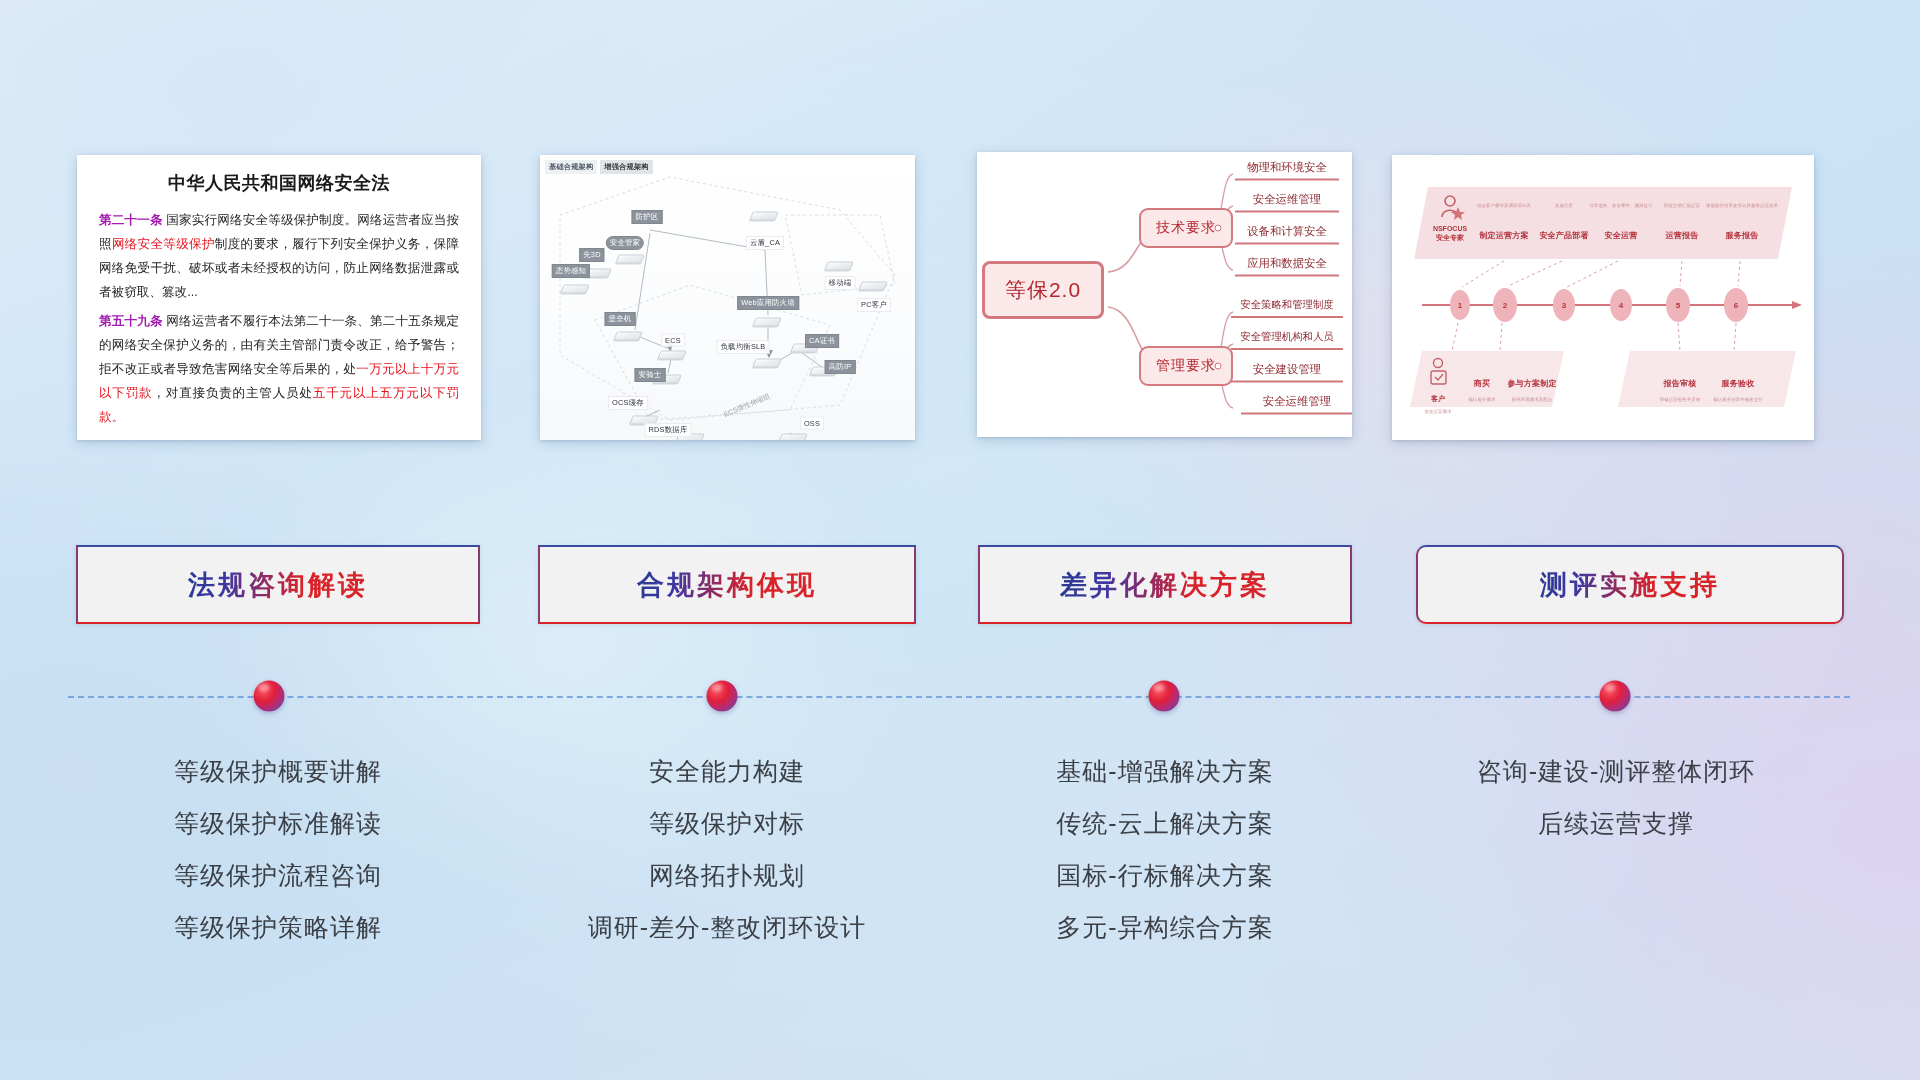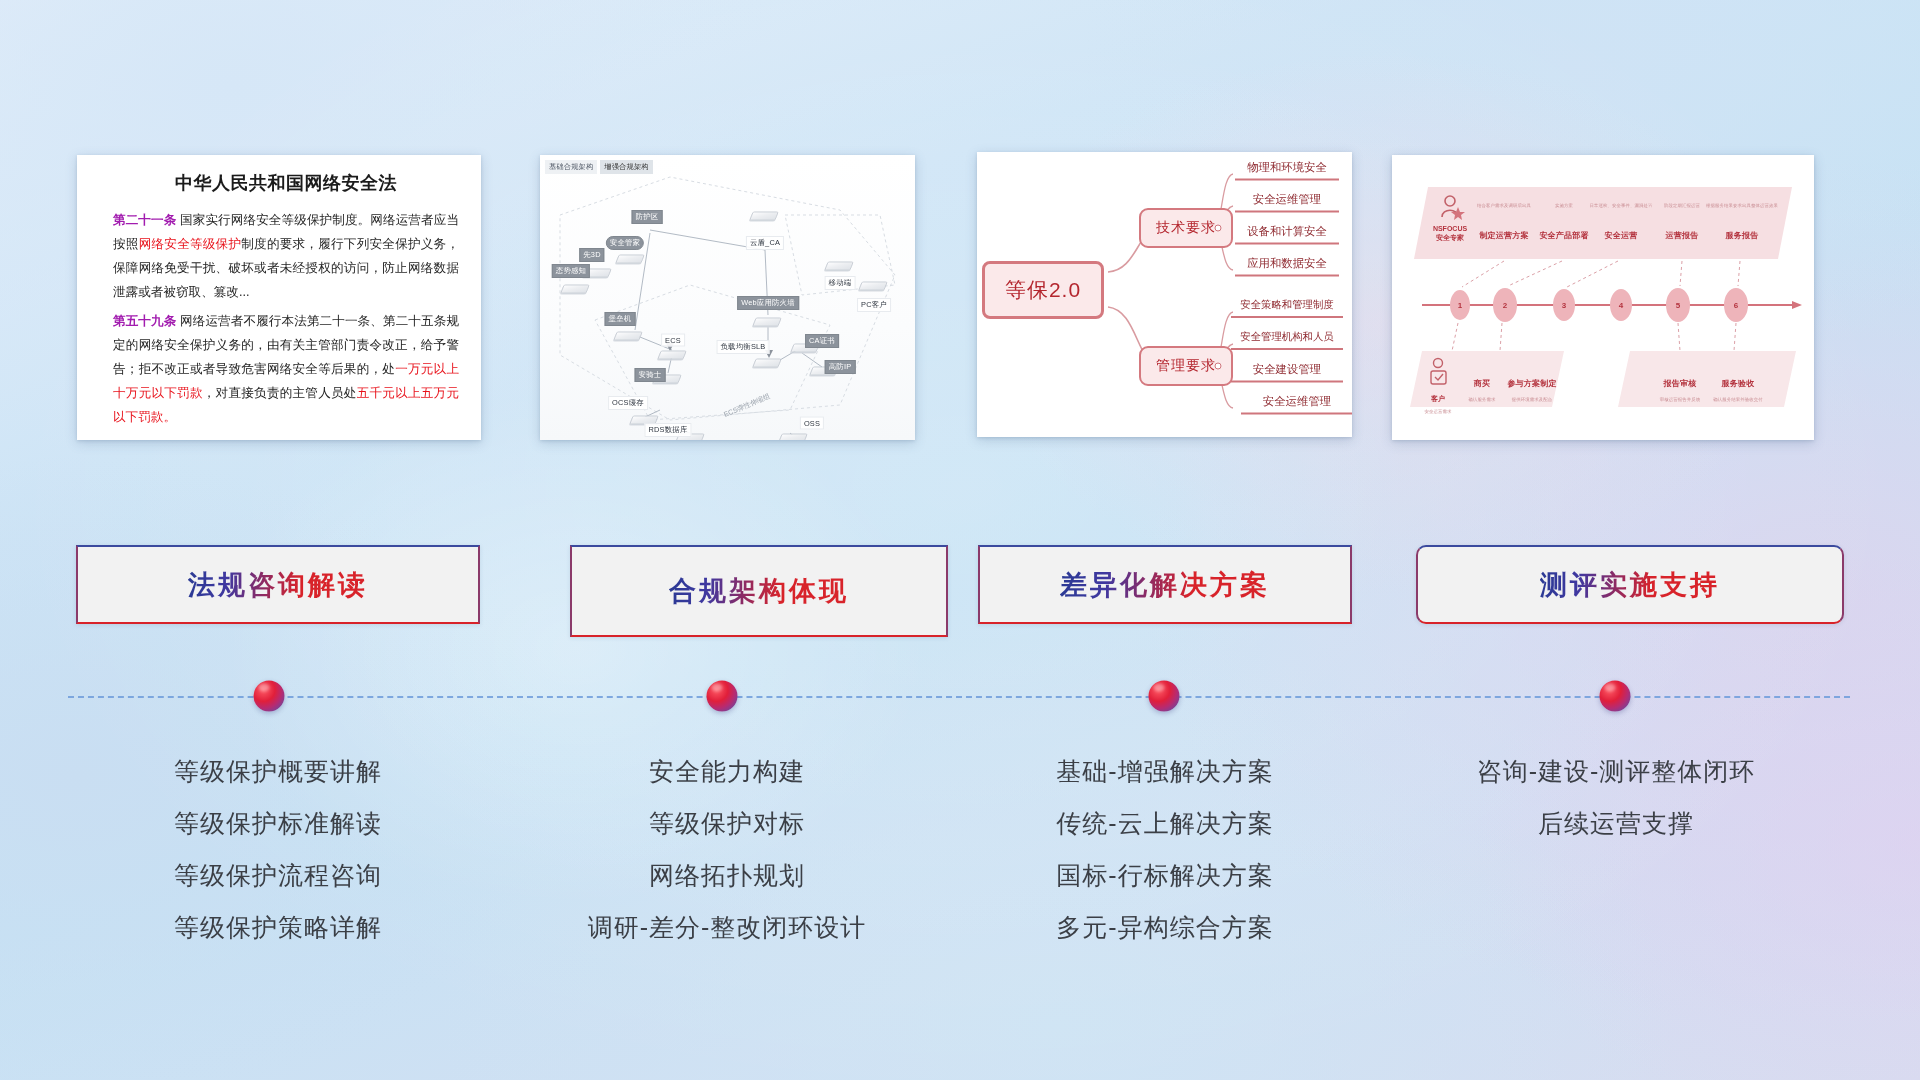--- a/index.html
+++ b/index.html
@@ -45,34 +45,34 @@
     background: #ffffff;
     box-shadow: 0 3px 11px rgba(60,90,130,.22), 0 1px 3px rgba(60,90,130,.18);
     overflow: hidden;
   }
   .card.c1 { left: 77px;   top: 155px; width: 404px; height: 285px; }
   .card.c2 { left: 540px;  top: 155px; width: 375px; height: 285px; }
   .card.c3 { left: 977px;  top: 152px; width: 375px; height: 285px; }
   .card.c4 { left: 1392px; top: 155px; width: 422px; height: 285px; }
 
   
-  .law { padding: 16px 22px 10px 36px; }
+  .law { padding: 16px 22px 10px 22px; }
   .law-title {
     text-align: center; font-weight: bold; font-size: 18px; color: #1b1b1b;
     letter-spacing: .5px; margin-bottom: 13px;
   }
   .law-p { font-size: 12.6px; line-height: 24px; color: #242424; text-align: justify; }
   .law-p + .law-p { margin-top: 5px; }
   .law-art { font-weight: bold; color: #a21caf; }
   .hl { color: #e8111a; }
 
   
   .arch { position: relative; width: 100%; height: 100%;
           background: linear-gradient(180deg,#ffffff 0%, #fbfcfd 60%, #f6f8fa 100%); }
-  .arch-tabs { position: absolute; left: 5px; top: 5px; display: flex; gap: 3px; }
+  .arch-tabs { position: absolute; left: 5px; top: 5px; display: flex; gap: 3px; font-weight: bold; }
   .arch-tab {
     font-size: 7.2px; color: #4d5663; background: #eef1f4;
     padding: 2px 4px; letter-spacing: .2px; white-space: nowrap;
   }
   .arch-tab.on { background: #dfe4e9; color: #333; }
   .arch-svg { position: absolute; inset: 0; }
   .node {
     position: absolute; transform: translate(-50%,-50%);
     width: 28px; height: 20px;
   }
@@ -134,21 +134,21 @@
     display: flex; align-items: center; justify-content: center;
     box-shadow: 0 1px 4px rgba(60,90,130,.14);
   }
   .pill-text {
     font-size: 27px; font-weight: bold; letter-spacing: 3px;
     background: linear-gradient(95deg, #2a3a94 0%, #4038a0 22%, #8e2a63 42%, #d8232a 62%, #d8232a 100%);
     -webkit-background-clip: text; background-clip: text;
     -webkit-text-fill-color: transparent; color: #b1256b;
   }
   .pill.p1 { left: 76px;   top: 545px; width: 404px; height: 79px; }
-  .pill.p2 { left: 538px;  top: 545px; width: 378px; height: 92px; margin-left: 32px; }
+  .pill.p2 { left: 538px;  top: 545px; width: 378px; height: 79px; }
   .pill.p3 { left: 978px;  top: 545px; width: 374px; height: 79px; }
   .pill.p4 { left: 1416px; top: 545px; width: 428px; height: 79px; border-radius: 10px; }
 
   
   .timeline { position: absolute; left: 0; top: 0; width: 1920px; height: 760px; }
   .tl-line {
     position: absolute; left: 68px; top: 696px; width: 1782px; height: 0;
     border-top: 2px dashed #6f9ddb; opacity: .85;
   }
   .tl-dot {

